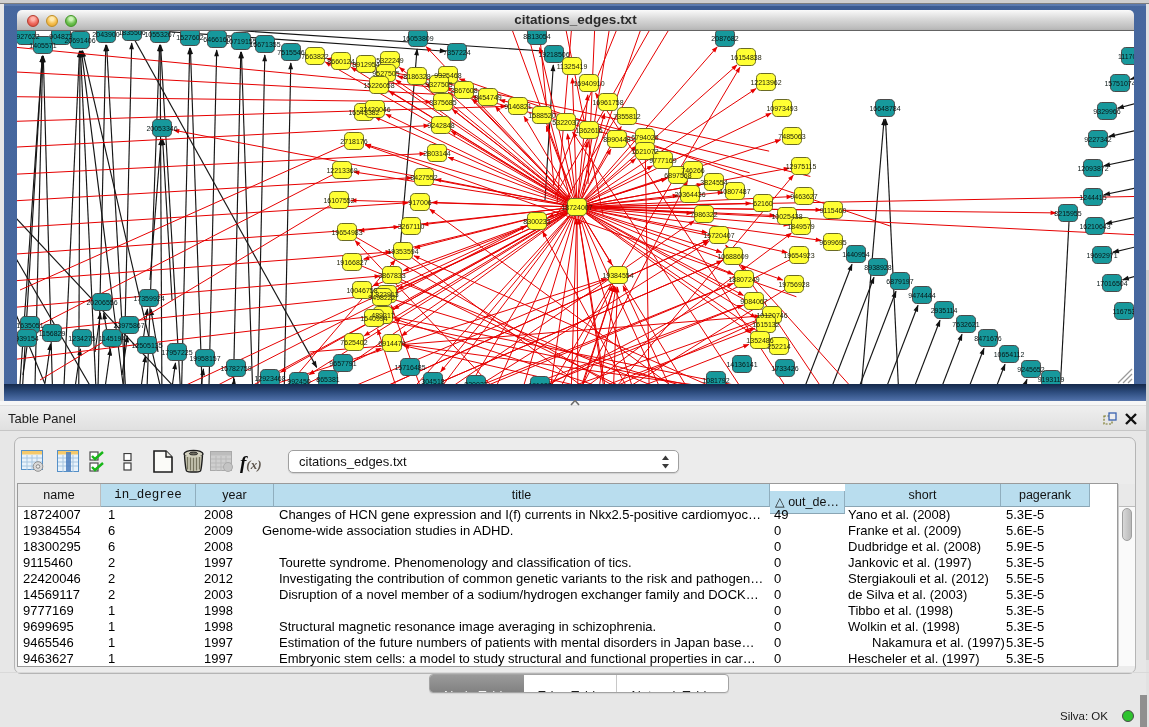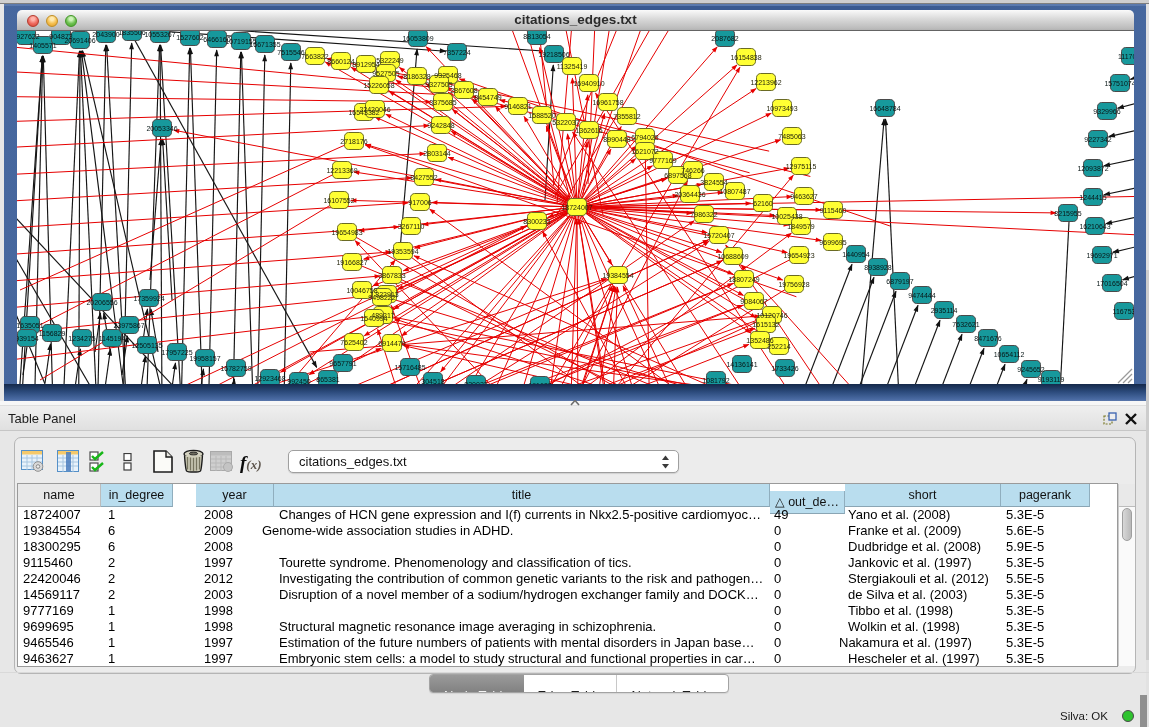--- a/index.html
+++ b/index.html
@@ -699,21 +699,21 @@
 
   <div class="abs" id="combo">citations_edges.txt
     <svg style="position:absolute;right:8px;top:4px" width="9" height="14" viewBox="0 0 9 14">
       <path d="M4.5,0.5 L8,5 H1 z" fill="#3a3a3a"></path>
       <path d="M4.5,13.5 L8,9 H1 z" fill="#3a3a3a"></path>
     </svg>
   </div>
 
   <div class="abs" id="tbl"></div>
   <div class="hcell" style="left:18px;width:83px;background:#e8e8e8;border-right:1px solid #bcbcbc;border-bottom:1px solid #b2b2b2;">name</div>
-  <div class="hcell" style="left:101px;width:72px;">in_degree</div>
+  <div class="hcell" style="left:101px;width:95px;font-family:Liberation Mono, monospace;">in_degree</div>
   <div class="hcell" style="left:196px;width:78px;">year</div>
   <div class="hcell" style="left:274px;width:496px;">title</div>
   <div class="hcell" style="left:770px;width:75px;margin-top:7px;">△ out_de…</div>
   <div class="hcell" style="left:845px;width:156px;">short</div>
   <div class="hcell" style="left:1001px;width:89px;">pagerank</div>
   <div class="trow" style="top:507px">
     <span style="left:23px">18724007</span>
     <span style="left:108px">1</span>
     <span style="left:204px">2008</span>
     <span style="left:279px">Changes of HCN gene expression and I(f) currents in Nkx2.5-positive cardiomyoc…</span>
@@ -781,21 +781,21 @@
     <span style="left:774px">0</span>
     <span style="left:848px">Wolkin et al. (1998)</span>
     <span style="left:1006px">5.3E-5</span>
   </div>
 <div class="trow" style="top:635px">
     <span style="left:23px">9465546</span>
     <span style="left:108px">1</span>
     <span style="left:204px">1997</span>
     <span style="left:279px">Estimation of the future numbers of patients with mental disorders in Japan base…</span>
     <span style="left:774px">0</span>
-    <span style="left:839px">Nakamura et al. (1997)</span>
+    <span style="left:872px">Nakamura et al. (1997)</span>
     <span style="left:1006px">5.3E-5</span>
   </div>
 <div class="trow" style="top:651px">
     <span style="left:23px">9463627</span>
     <span style="left:108px">1</span>
     <span style="left:204px">1997</span>
     <span style="left:279px">Embryonic stem cells: a model to study structural and functional properties in car…</span>
     <span style="left:774px">0</span>
     <span style="left:848px">Hescheler et al. (1997)</span>
     <span style="left:1006px">5.3E-5</span>

